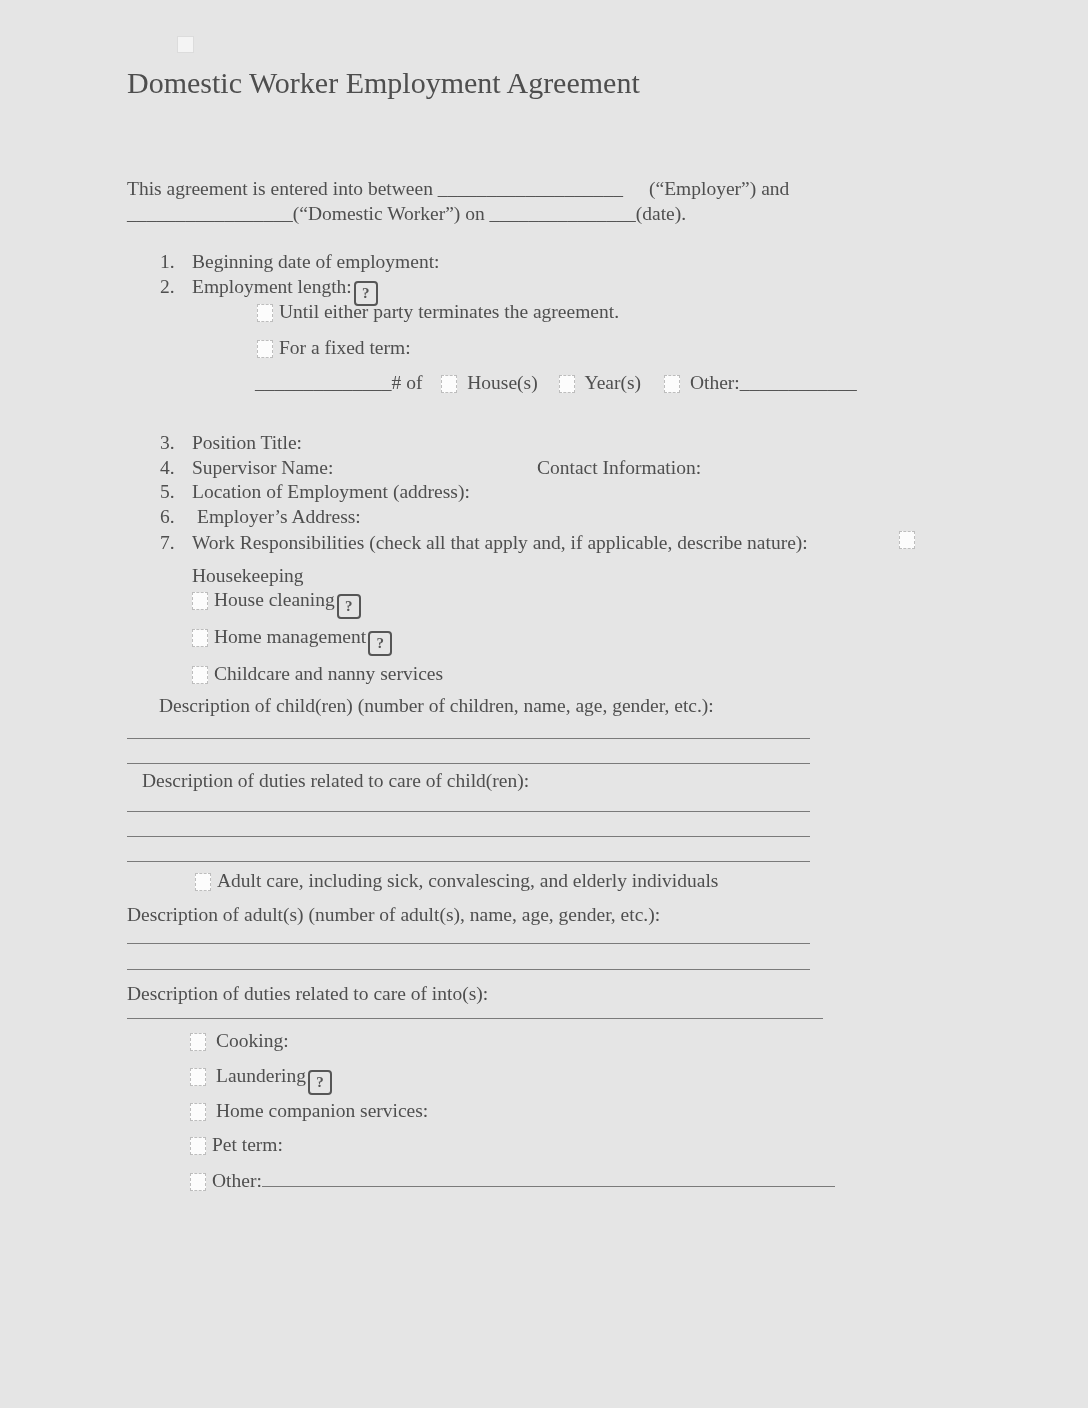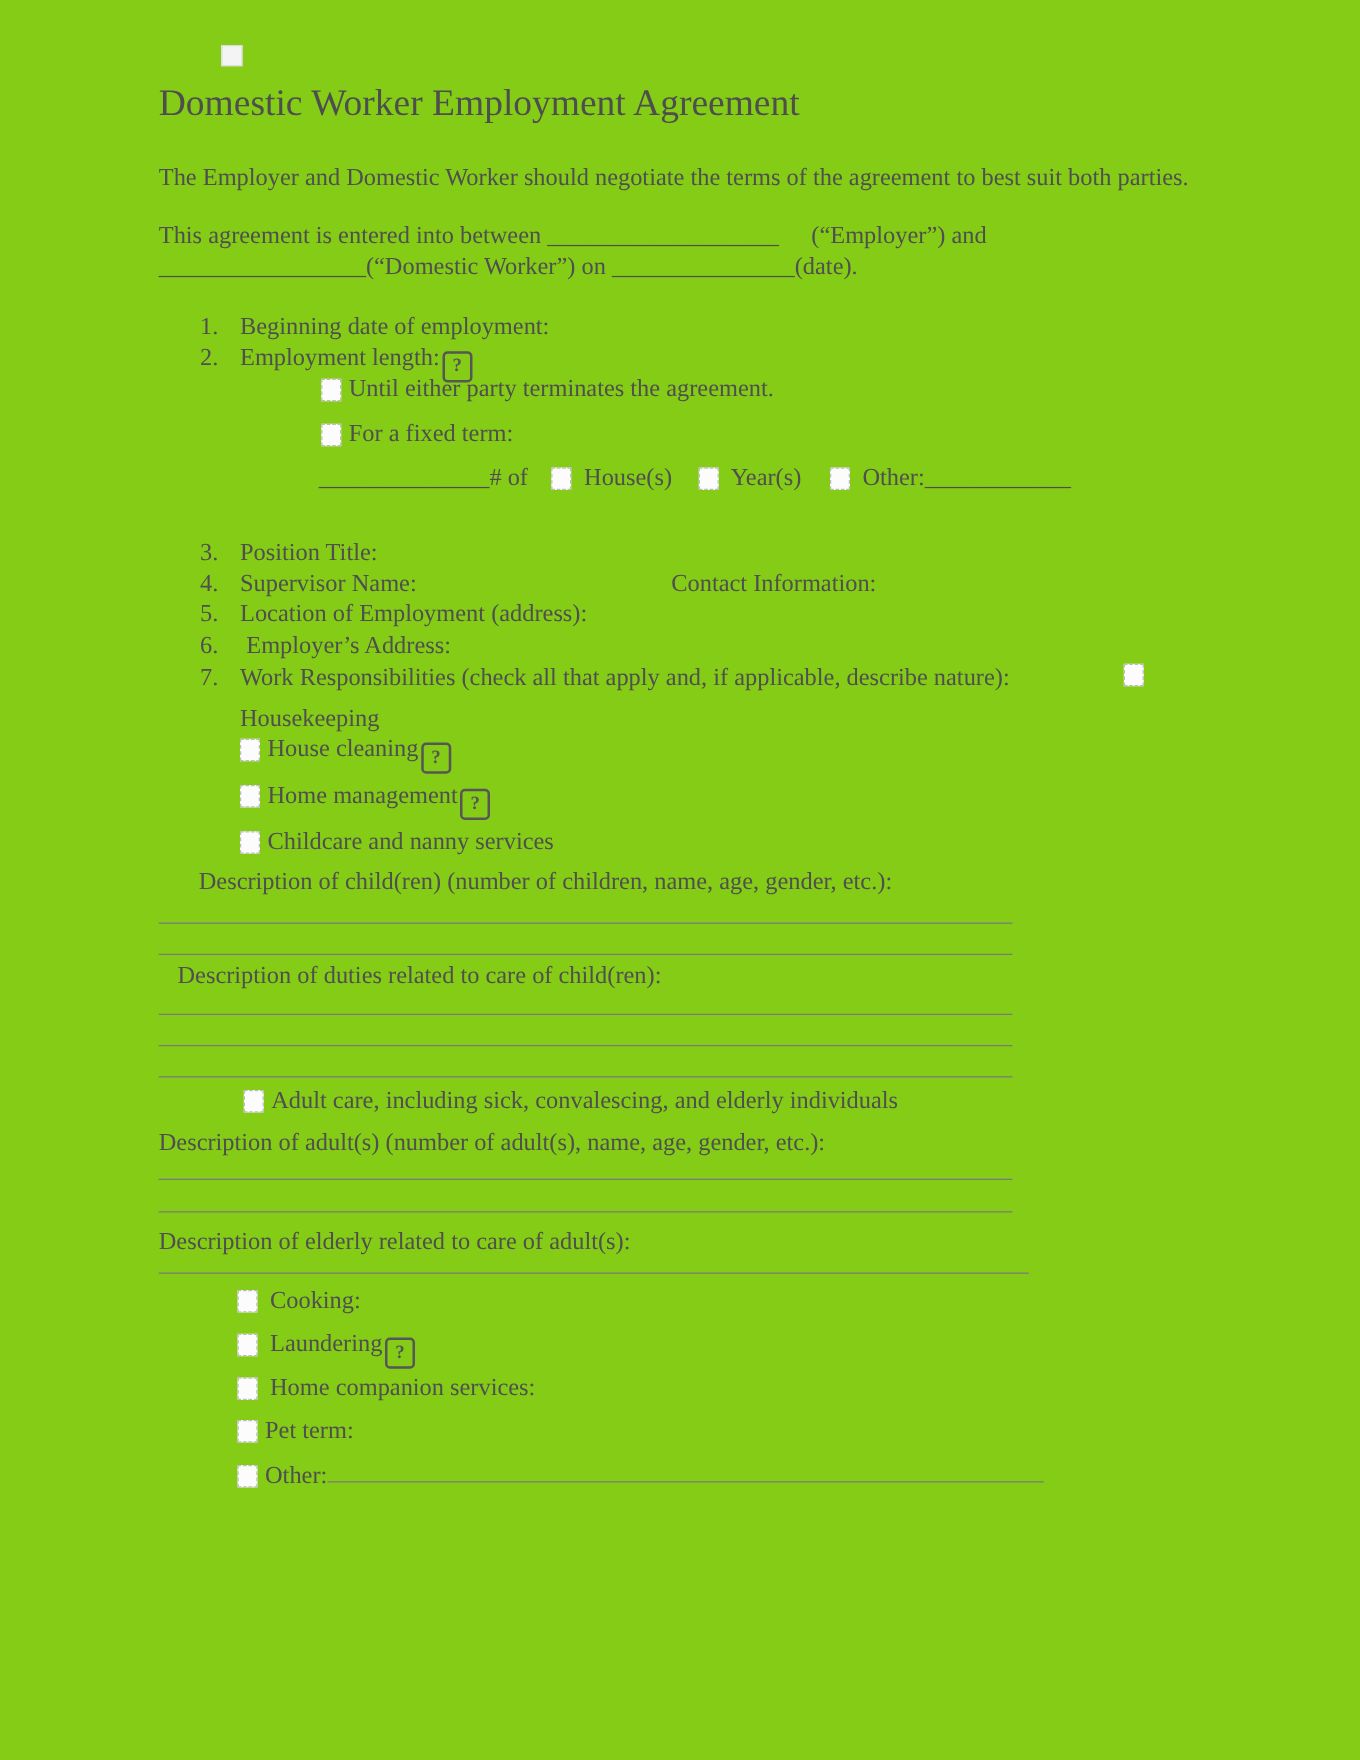--- a/index.html
+++ b/index.html
@@ -1,20 +1,20 @@
 <!DOCTYPE html>
 <html><head>
 <meta charset="utf-8">
 <style>
   html,body { margin:0; padding:0; background:#ffffff; }
   .page {
     position:relative;
     width:1088px;
     height:1408px;
-    background:#84cc16;
+    background:#e5e5e5;
     font-family:"Liberation Serif","DejaVu Serif",serif;
     color:#4f4f4f;
     overflow:hidden;
   }
   .row {
     position:absolute;
     white-space:nowrap;
     font-size:19.5px;
     line-height:25px;
     color:#4f4f4f;
@@ -78,21 +78,20 @@
 </style>
 </head>
 <body>
 
 <div class="page">
 
   <span class="faintbox"></span>
 
   <div class="title" style="left:127px; top:64px;">Domestic Worker Employment Agreement</div>
 
-  <div class="row" style="left:127px; top:130px;">The Employer and Domestic Worker should negotiate the terms of the agreement to best suit both parties.</div>
 
   <div class="row" style="left:127px; top:176px;">
     <span>This agreement is entered into between</span>
     <span>___________________</span><span class="gap26"></span><span>(“Employer”) and</span>
   </div>
   <div class="row" style="left:127px; top:201px;">_________________(“Domestic Worker”) on _______________(date).</div>
 
   <div class="row" style="left:160px; top:249px;">
     <span class="num">1.</span><span>Beginning date of employment:</span>
   </div>
@@ -165,21 +164,21 @@
 
   <div class="row" style="left:195px; top:868px;">
     <span class="cb g6"></span><span>Adult care, including sick, convalescing, and elderly individuals</span>
   </div>
 
   <div class="row" style="left:127px; top:902px;">Description of adult(s) (number of adult(s), name, age, gender, etc.):</div>
 
   <div class="wline" style="top:943px;"></div>
   <div class="wline" style="top:969px;"></div>
 
-  <div class="row" style="left:127px; top:981px;">Description of elderly related to care of adult(s):</div>
+  <div class="row" style="left:127px; top:981px;">Description of duties related to care of into(s):</div>
 
   <div class="wline" style="top:1018px; width:696px;"></div>
 
   <div class="row" style="left:190px; top:1028px;">
     <span class="cb g10"></span><span>Cooking:</span>
   </div>
 
   <div class="row" style="left:190px; top:1063px;">
     <span class="cb g10"></span><span>Laundering</span><span class="qbox">?</span>
   </div>

